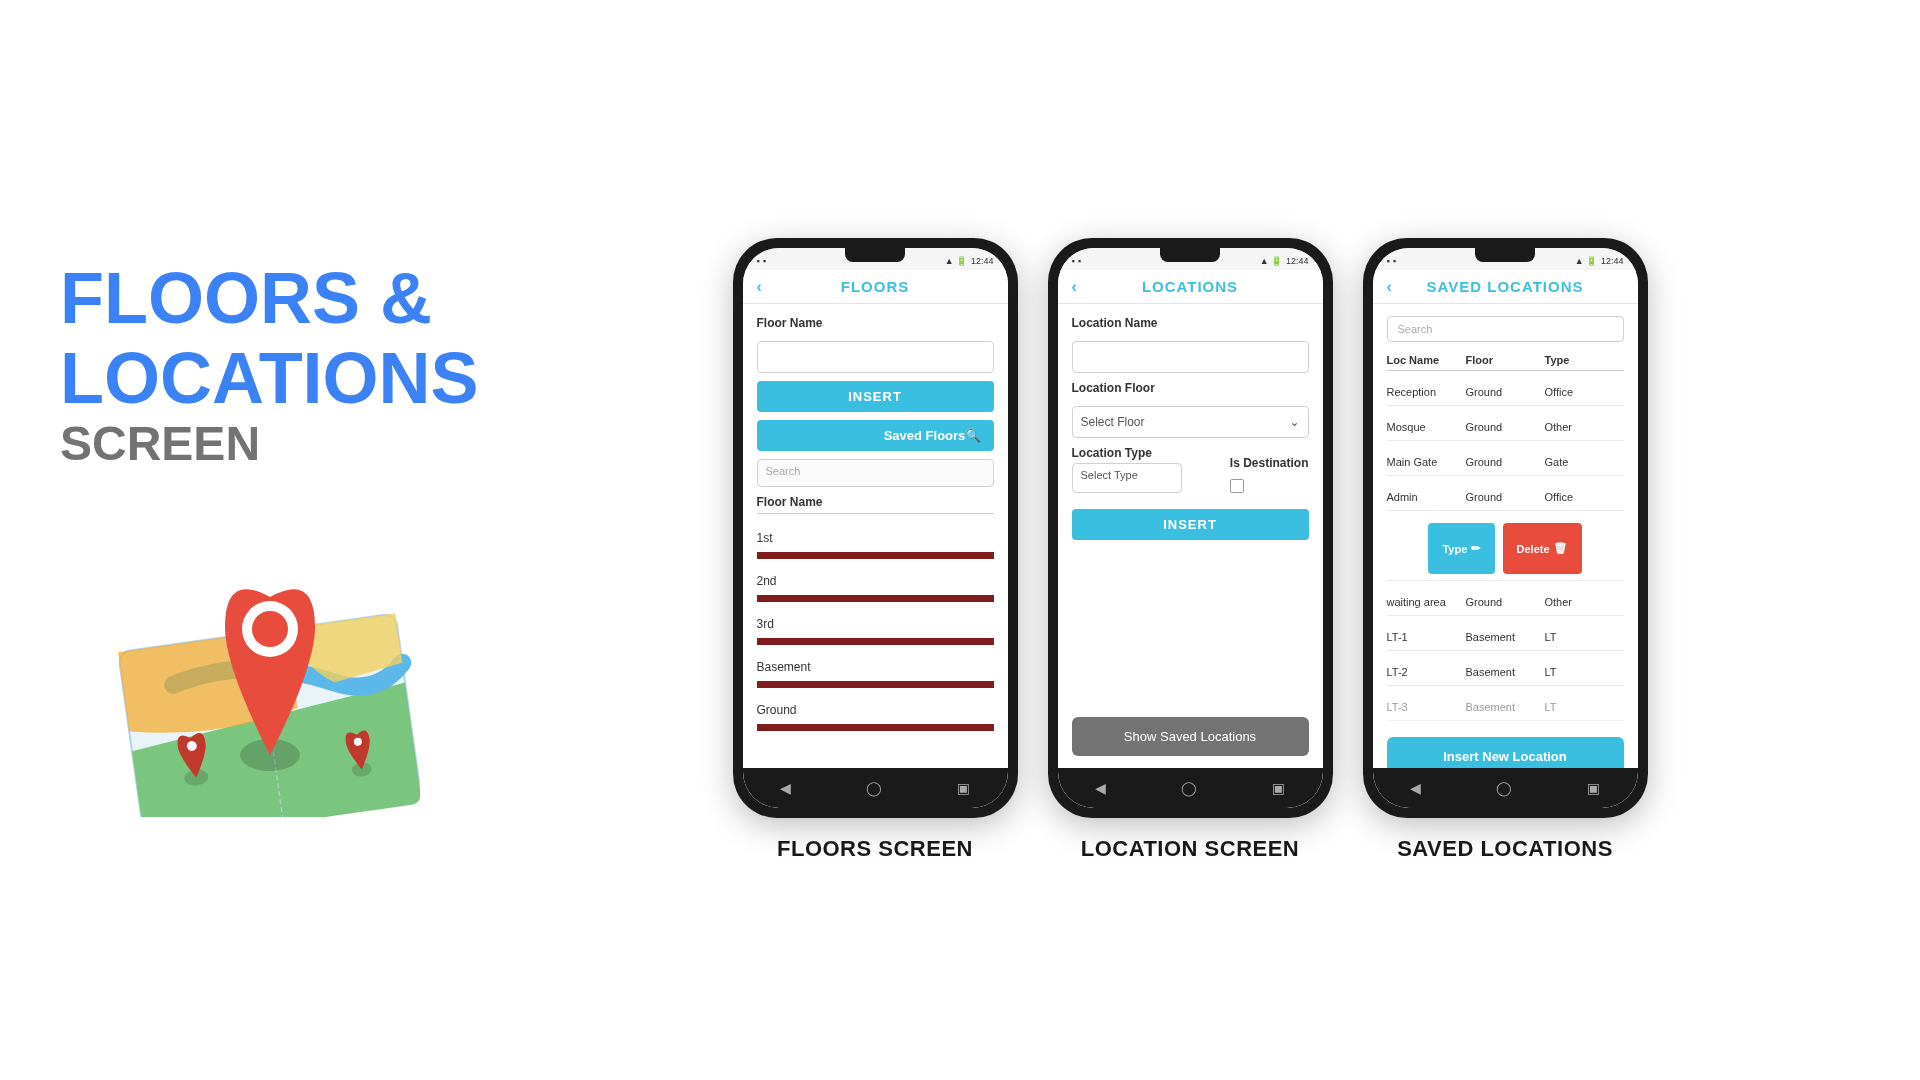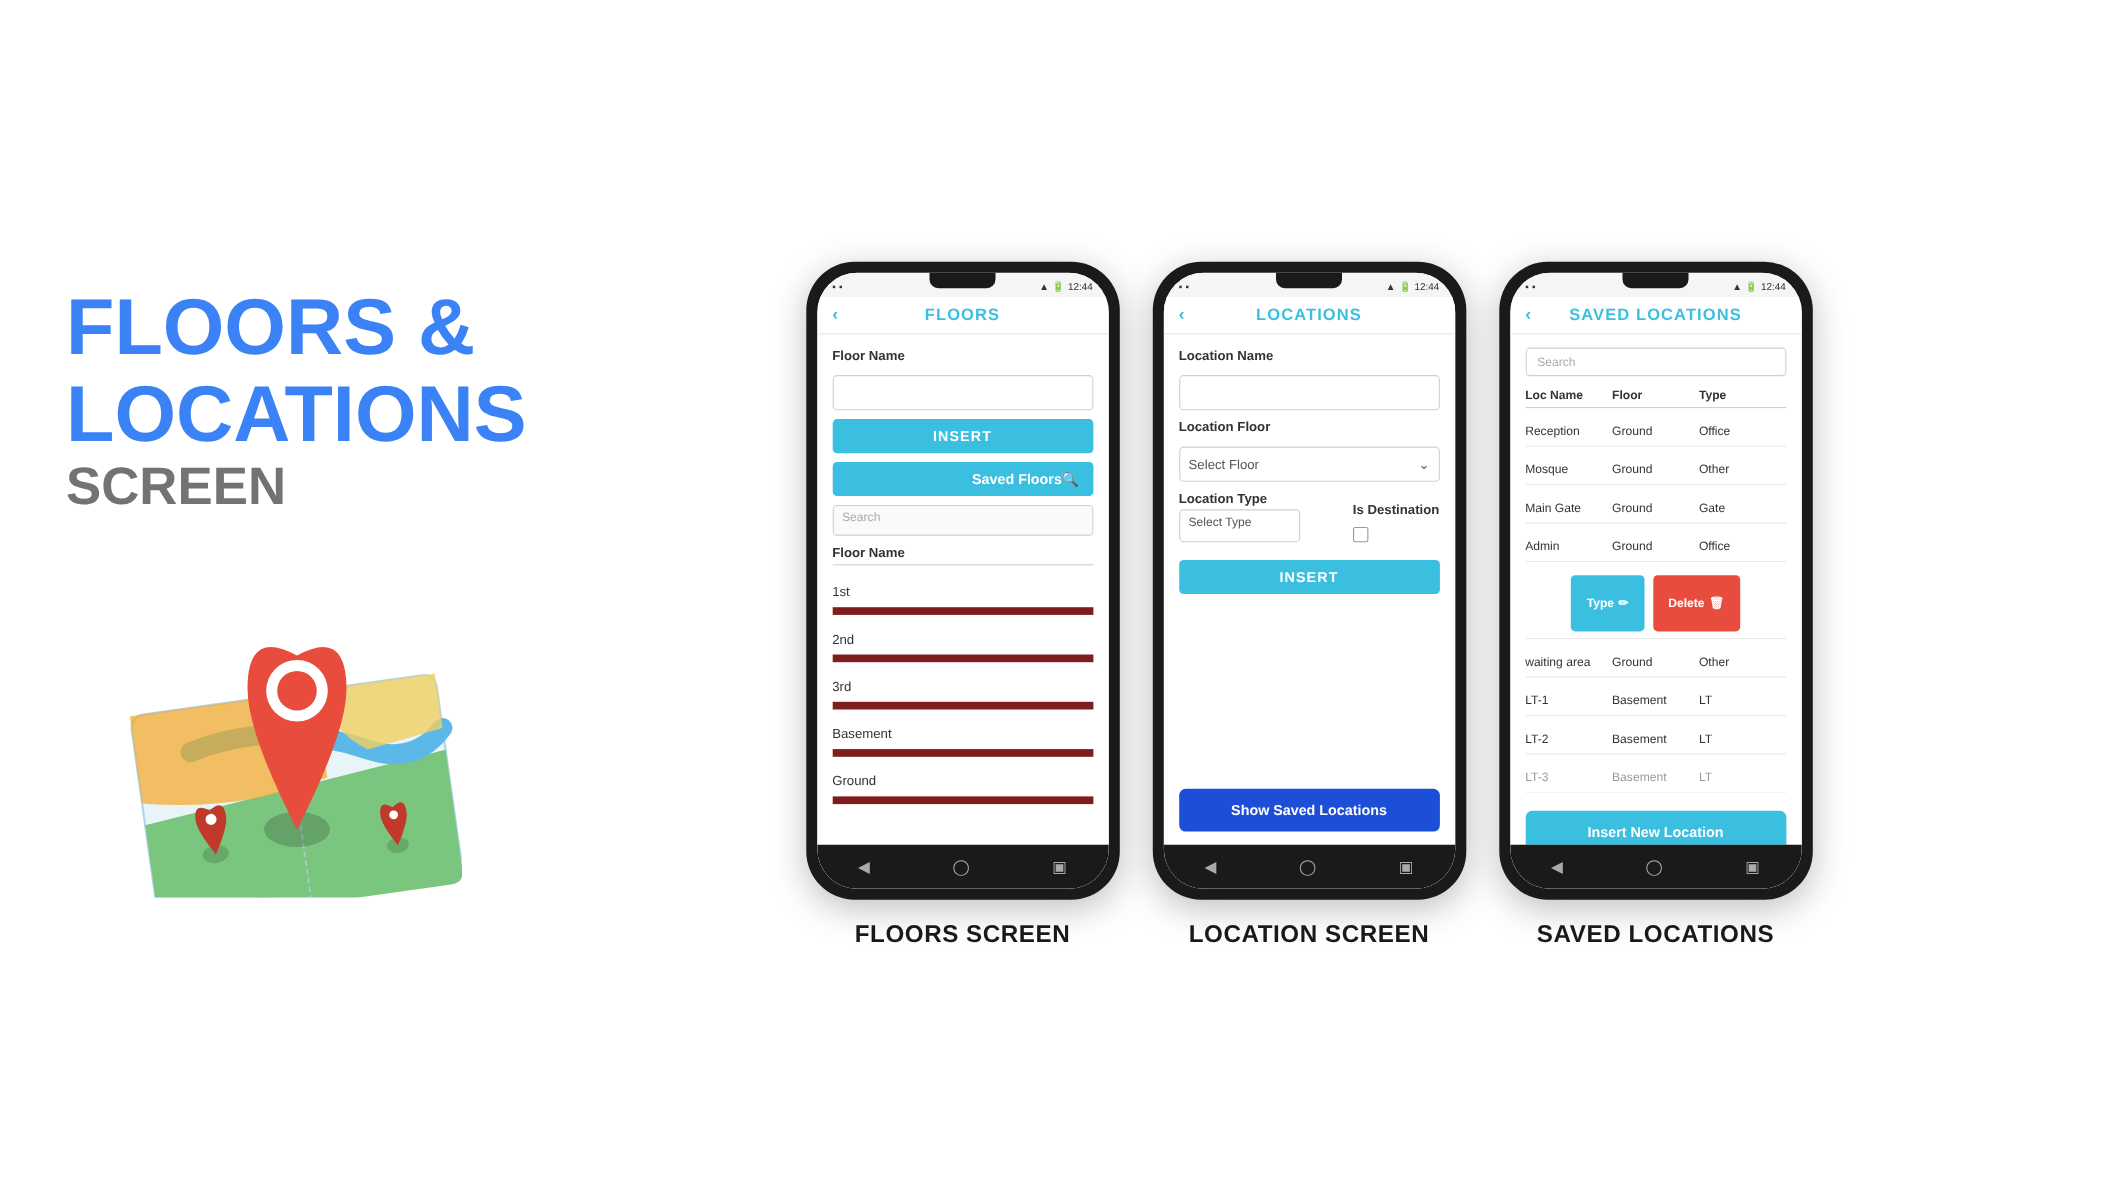--- a/index.html
+++ b/index.html
@@ -285,27 +285,27 @@
     }
     .checkbox {
       width: 14px;
       height: 14px;
       border: 1.5px solid #999;
       background: #fff;
       border-radius: 2px;
     }
 
     .show-saved-btn {
-      background: #1d4ed8;
+      background: #737373;
       color: #fff;
       border: none;
       border-radius: 6px;
       padding: 12px;
       font-size: 13px;
-      font-weight: 700;
+      font-weight: 400;
       width: 100%;
       text-align: center;
       margin-top: auto;
     }
 
     
     .search-bar {
       border: 1.5px solid #d0d0d0;
       border-radius: 4px;
       padding: 5px 10px;

